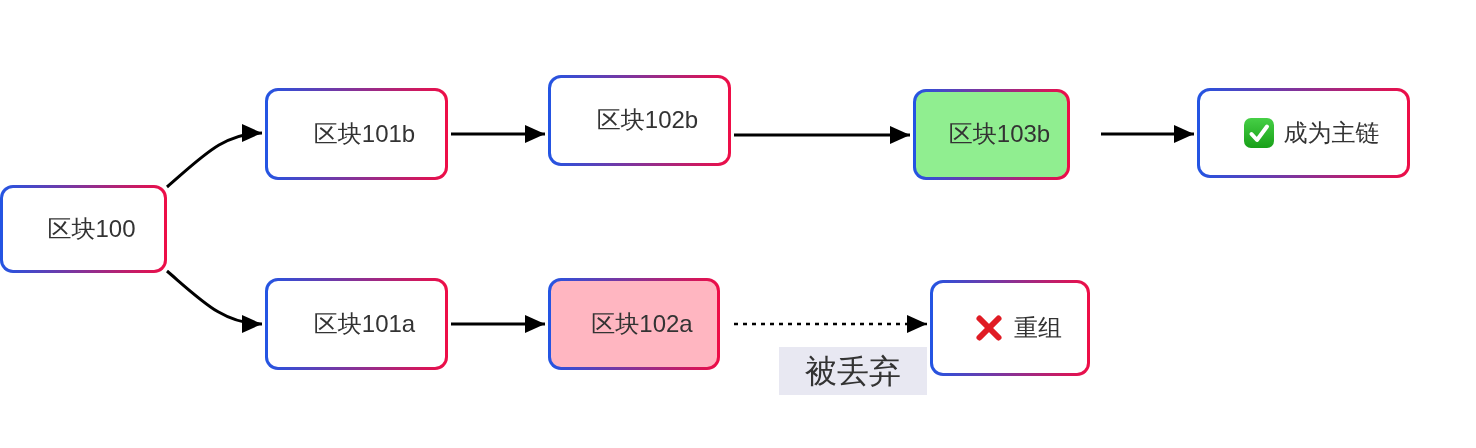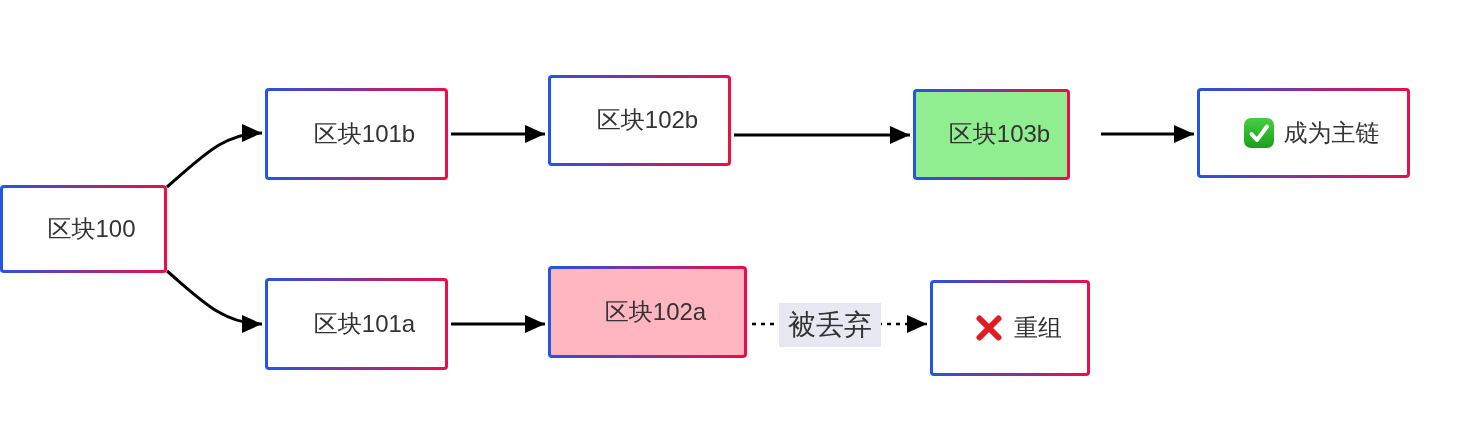--- a/index.html
+++ b/index.html
@@ -29,34 +29,35 @@
   .block {
     position: absolute;
     z-index: 2;
     box-sizing: border-box;
     display: flex;
     align-items: center;
     justify-content: center;
     font-size: 24px;
     line-height: 1.2;
     border: 3px solid transparent;
-    border-radius: 4px;
+    border-radius: 13px;
     background:
       linear-gradient(var(--fill, #ffffff), var(--fill, #ffffff)) padding-box,
       linear-gradient(90deg, var(--border-gradient-start, #2255e4), var(--border-gradient-end, #ef0d46)) border-box;
     padding-left: 16px;
   }
   .edge-label {
     position: absolute;
     z-index: 3;
     background: var(--edge-label-bg, #e8e8f2);
-    font-size: 28px;
+    font-size: 32px;
     line-height: 1;
-    padding: 8px 9px;
+    padding: 8px 26px;
     white-space: nowrap;
+    margin-top: 44px;
   }
   .emoji-icon {
     display: inline-flex;
     align-items: center;
     justify-content: center;
     width: 30px;
     height: 30px;
     margin-right: 10px;
     flex: 0 0 auto;
   }
@@ -107,21 +108,21 @@
         <polyline points="7.5,16 13,22 23,8.5" fill="none" stroke="#ffffff" stroke-width="4" stroke-linecap="round" stroke-linejoin="round"></polyline>
       </svg>
     </span>
     <span>成为主链</span>
   </div>
 
   <div class="block" style="left:265px; top:278px; width:183px; height:92px;">
     <span>区块101a</span>
   </div>
 
-  <div class="block" style="left:548px; top:266px; width:199px; height:92px; --fill: var(--pink-fill, #ffb6c1);">
+  <div class="block" style="left:548px; top:278px; width:172px; height:92px; --fill: var(--pink-fill, #ffb6c1);">
     <span>区块102a</span>
   </div>
 
   <div class="block" style="left:930px; top:280px; width:160px; height:96px;">
     <span class="emoji-icon">
       <svg width="30" height="30" viewBox="0 0 30 30">
         <line x1="5.5" y1="5.5" x2="24.5" y2="24.5" stroke="#e01b24" stroke-width="6" stroke-linecap="round"></line>
         <line x1="24.5" y1="5.5" x2="5.5" y2="24.5" stroke="#e01b24" stroke-width="6" stroke-linecap="round"></line>
       </svg>
     </span>

